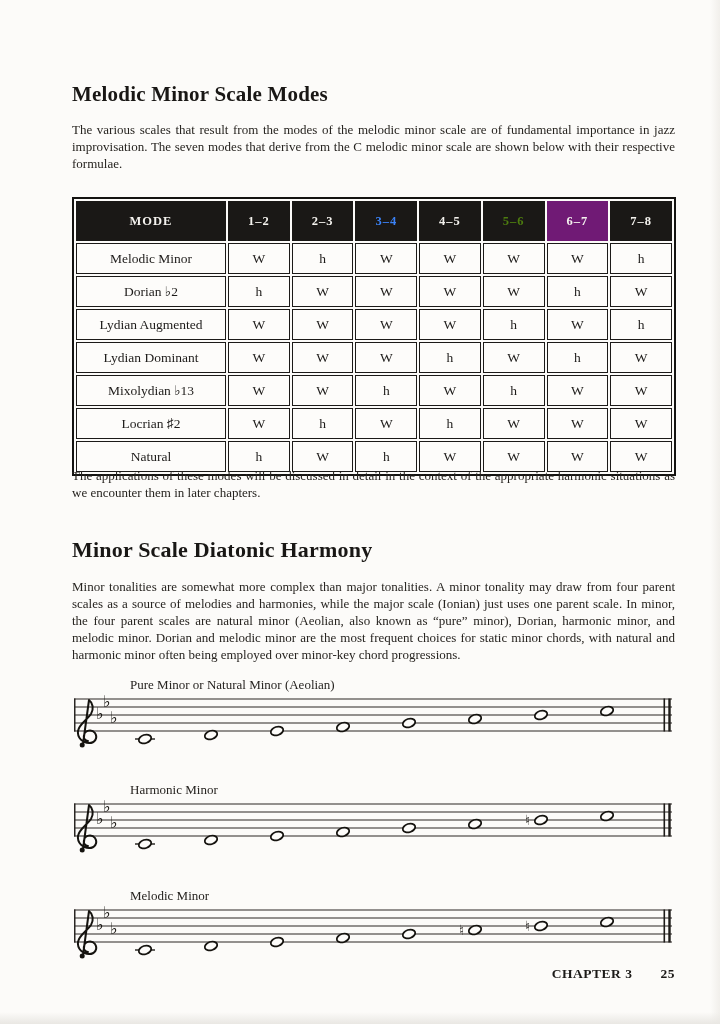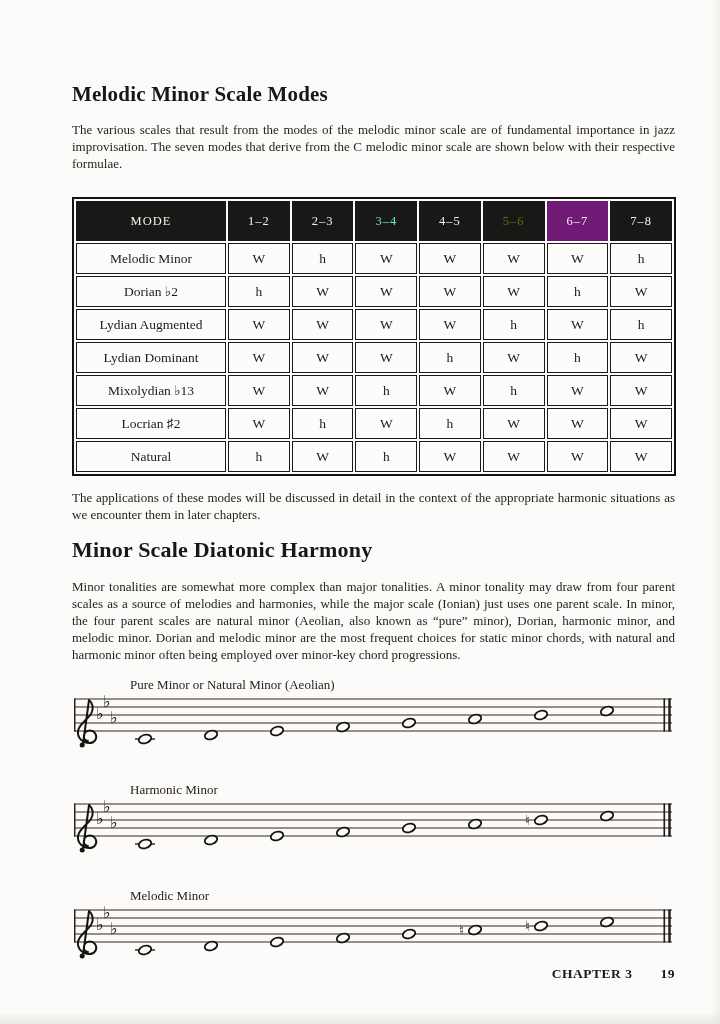--- a/index.html
+++ b/index.html
@@ -14,30 +14,30 @@
     position:absolute;left:72px;margin:0;
     font-weight:700;color:#191715;letter-spacing:.2px;
   }
   #heading-1{top:82px;font-size:21px;}
   #heading-2{top:537px;font-size:22px;}
   .bodytext{
     position:absolute;left:72px;width:603px;margin:0;
     font-size:13px;line-height:17px;text-align:justify;color:#272420;
   }
   #para-intro{top:121px;}
-  #para-applications{top:489px;}
+  #para-applications{top:467px;}
   #para-minor-tonalities{top:578px;}
   table.mode-table{
     position:absolute;left:72px;top:197px;width:604px;
     border-collapse:separate;border-spacing:2px;
     border:2.5px solid #141311;table-layout:fixed;
   }
   table.mode-table col.c-mode{width:150px;}
   table.mode-table th{
-    height:38px;font-weight:400;font-size:12.5px;letter-spacing:1px;
+    height:38px;font-weight:700;font-size:12.5px;letter-spacing:1px;
     text-align:center;vertical-align:middle;
     font-family:"Liberation Serif","DejaVu Sans",serif;
   }
   table.mode-table td{
     height:31px;box-sizing:border-box;
     border:1.6px solid #1c1a18;background:#fdfcfa;
     text-align:center;vertical-align:middle;
     font-size:13.5px;color:#1d1b19;
     font-family:"Liberation Serif","DejaVu Sans",serif;
   }
@@ -83,21 +83,21 @@
         <col>
         <col>
         <col>
         <col>
       </colgroup>
     <thead>
       <tr id="mode-table-header-row">
           <th style="background: rgb(26, 24, 22); color: rgb(244, 242, 238);">MODE</th>
           <th style="background: rgb(26, 24, 22); color: rgb(244, 242, 238);">1–2</th>
           <th style="background: rgb(26, 24, 22); color: rgb(244, 242, 238);">2–3</th>
-          <th style="background: rgb(26, 24, 22); color: #5eead4;">3–4</th>
+          <th style="background: rgb(26, 24, 22); color: #3b82f6;">3–4</th>
           <th style="background: rgb(26, 24, 22); color: rgb(244, 242, 238);">4–5</th>
           <th style="background: rgb(26, 24, 22); color: #4d7c0f;">5–6</th>
           <th style="background: #701a75; color: rgb(244, 242, 238);">6–7</th>
           <th style="background: rgb(26, 24, 22); color: rgb(244, 242, 238);">7–8</th>
         </tr>
     </thead>
     <tbody id="mode-table-body">
         <tr>
           <td>Melodic Minor</td>
           <td>W</td>
@@ -264,18 +264,18 @@
         <ellipse cx="343" cy="29" rx="6.4" ry="4.2" fill="#fdfcfa" stroke="#15130f" stroke-width="1.8" transform="rotate(-18 343 29)"></ellipse>
         <text x="393" y="29.5" font-size="14" font-family="&quot;DejaVu Sans&quot;,sans-serif" fill="#15130f">♮</text>
         <ellipse cx="409" cy="25" rx="6.4" ry="4.2" fill="#fdfcfa" stroke="#15130f" stroke-width="1.8" transform="rotate(-18 409 25)"></ellipse>
         <text x="459" y="25.5" font-size="14" font-family="&quot;DejaVu Sans&quot;,sans-serif" fill="#15130f">♮</text>
         <ellipse cx="475" cy="21" rx="6.4" ry="4.2" fill="#fdfcfa" stroke="#15130f" stroke-width="1.8" transform="rotate(-18 475 21)"></ellipse>
         <ellipse cx="541" cy="17" rx="6.4" ry="4.2" fill="#fdfcfa" stroke="#15130f" stroke-width="1.8" transform="rotate(-18 541 17)"></ellipse>
       </svg>
   </div>
 
   <p class="footer">
-    <span>CHAPTER 3</span><span class="pageno">19</span>
+    <span>CHAPTER 3</span><span class="pageno">25</span>
   </p>
 
   <div class="edge-right"></div>
   <div class="edge-bottom"></div>
 </div>
 
 </body></html>

